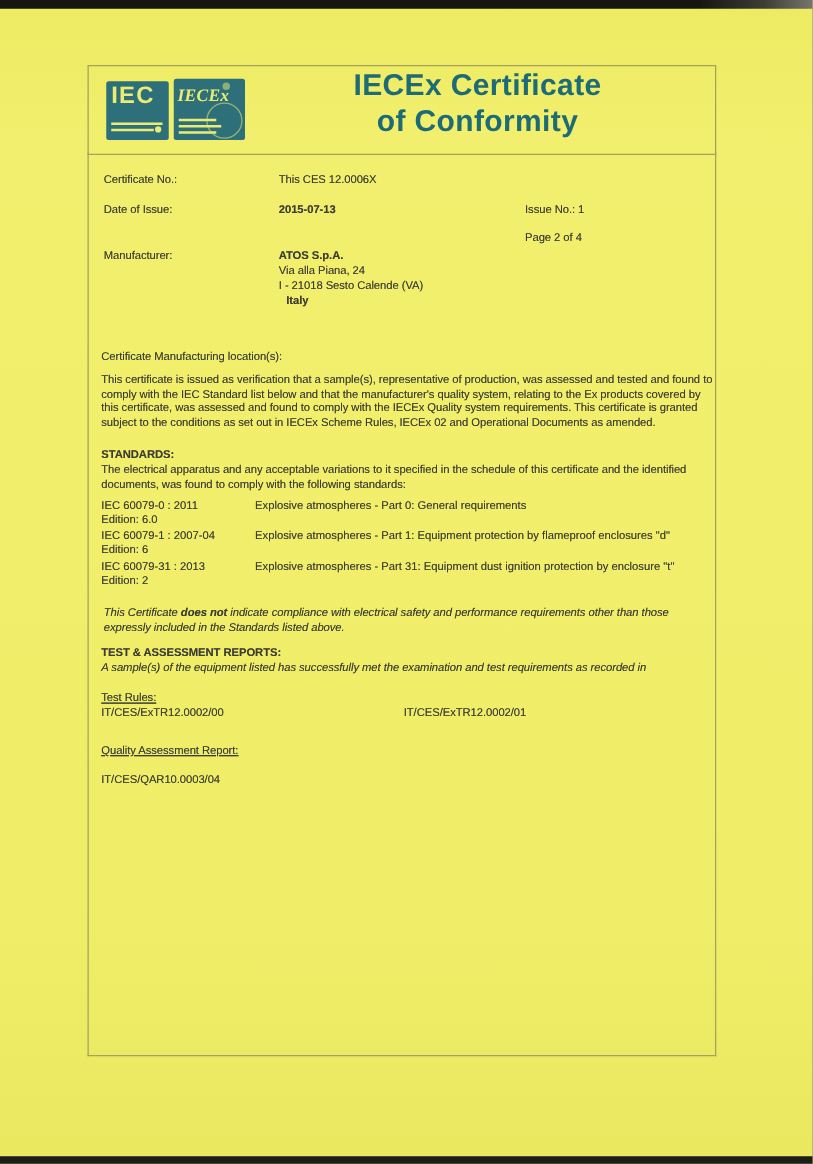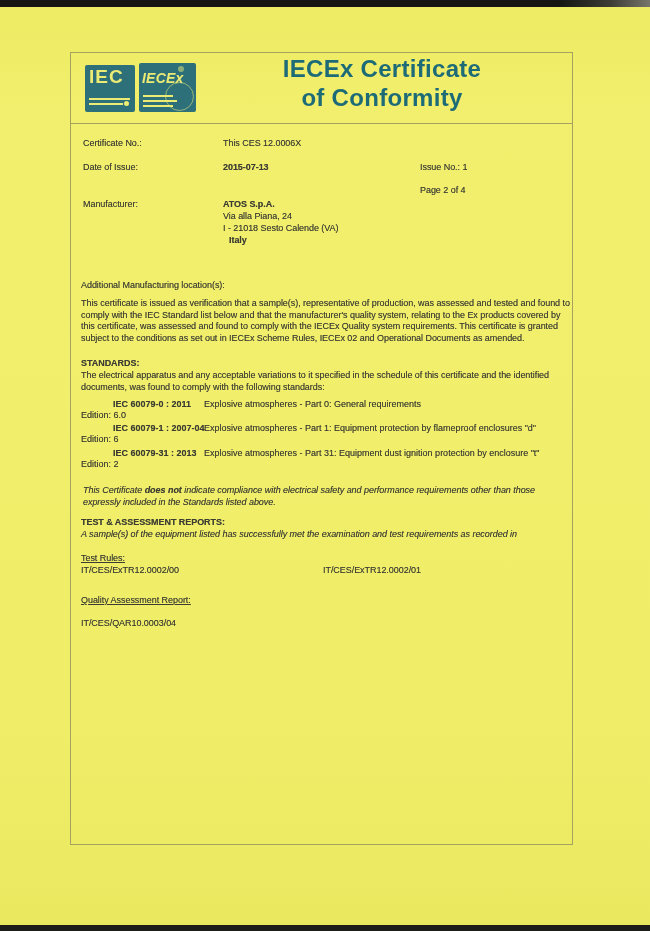--- a/index.html
+++ b/index.html
@@ -23,21 +23,21 @@
     border:1px solid #a5a15f;
   }
   .logo{position:absolute;background:#2e707a;border-radius:2px;}
   .logo-iec{left:14px;top:12px;width:50px;height:47px;}
   .logo-iec .ltxt{position:absolute;left:4px;top:1px;font-size:19px;font-weight:bold;
     color:#eceb74;letter-spacing:1px;}
   .logo-iec .ln{position:absolute;left:4px;right:5px;height:2px;background:#eceb74;}
   .logo-iec .ln1{bottom:12px;}
   .logo-iec .ln2{bottom:7px;right:12px;}
   .logo-iec .dot{position:absolute;right:6px;bottom:6px;width:5px;height:5px;border-radius:50%;background:#eceb74;}
-  .logo-iecex{left:68px;top:10px;width:57px;height:49px;}
+  .logo-iecex{left:68px;top:10px;width:57px;height:49px;font-family:Liberation Serif, serif;}
   .logo-iecex .ltxt{position:absolute;left:3px;top:7px;font-size:14px;font-weight:bold;
     font-style:italic;color:#eceb74;letter-spacing:0.2px;}
   .logo-iecex .globe{position:absolute;right:2px;bottom:1px;width:27px;height:27px;border-radius:50%;
     border:1px solid rgba(236,235,116,0.55);}
   .logo-iecex .hl{position:absolute;right:12px;top:3px;width:6px;height:6px;border-radius:50%;
     background:rgba(236,235,116,0.5);}
   .logo-iecex .gl{position:absolute;left:4px;height:2px;background:#eceb74;}
   .logo-iecex .gl1{bottom:15px;width:30px;}
   .logo-iecex .gl2{bottom:10px;width:34px;}
   .logo-iecex .gl3{bottom:5px;width:30px;}
@@ -56,21 +56,21 @@
     letter-spacing:-0.05px;white-space:nowrap;
     text-shadow:0 0 0.4px rgba(60,60,51,0.55);
   }
   .wrap{white-space:normal;}
   .b{font-weight:bold;}
   .i{font-style:italic;}
   .u{text-decoration:underline;}
   .center{}
 
   .std{position:absolute;left:10px;width:485px;}
-  .std .code{font-size:9px;font-weight:bold;color:#3c3c33;line-height:11px;text-shadow:0 0 0.4px rgba(60,60,51,0.55);margin-left:32px;}
+  .std .code{font-size:9px;font-weight:normal;color:#3c3c33;line-height:11px;text-shadow:0 0 0.4px rgba(60,60,51,0.55);}
   .std .ed{font-size:9px;color:#3c3c33;line-height:11px;text-shadow:0 0 0.4px rgba(60,60,51,0.55);}
   .std .desc{position:absolute;left:123px;top:0;width:360px;font-size:9px;color:#3c3c33;
     line-height:11px;text-shadow:0 0 0.4px rgba(60,60,51,0.55);}
 </style>
 </head>
 <body>
 
 <div class="scan">
   <div class="strip-top"></div>
 
@@ -104,21 +104,21 @@
     <div class="t b" style="left:152px;top:40px;">2015-07-13</div>
     <div class="t" style="left:349px;top:40px;">Issue No.: 1</div>
     <div class="t" style="left:349px;top:63px;">Page 2 of 4</div>
 
     <div class="t" style="left:12px;top:77px;">Manufacturer:</div>
     <div class="t b" style="left:152px;top:77px;">ATOS S.p.A.</div>
     <div class="t" style="left:152px;top:89px;">Via alla Piana, 24</div>
     <div class="t" style="left:152px;top:101px;">I - 21018 Sesto Calende (VA)</div>
     <div class="t b" style="left:158px;top:113px;">Italy</div>
 
-    <div class="t" style="left:10px;top:158px;">Additional Manufacturing location(s):</div>
+    <div class="t" style="left:10px;top:158px;">Certificate Manufacturing location(s):</div>
 
     <div class="t wrap" style="left:10px;top:176px;width:489px;">This certificate is issued as verification that a sample(s), representative of production, was assessed and tested and found to comply with the IEC Standard list below and that the manufacturer's quality system, relating to the Ex products covered by this certificate, was assessed and found to comply with the IECEx Quality system requirements. This certificate is granted subject to the conditions as set out in IECEx Scheme Rules, IECEx 02 and Operational Documents as amended.</div>
 
     <div class="t b" style="left:10px;top:236px;">STANDARDS:</div>
     <div class="t wrap" style="left:10px;top:248px;width:490px;">The electrical apparatus and any acceptable variations to it specified in the schedule of this certificate and the identified documents, was found to comply with the following standards:</div>
 
     <div class="std" style="top:277px;">
       <div class="code">IEC 60079-0 : 2011</div>
       <div class="ed">Edition: 6.0</div>
       <div class="desc">Explosive atmospheres - Part 0: General requirements</div>

